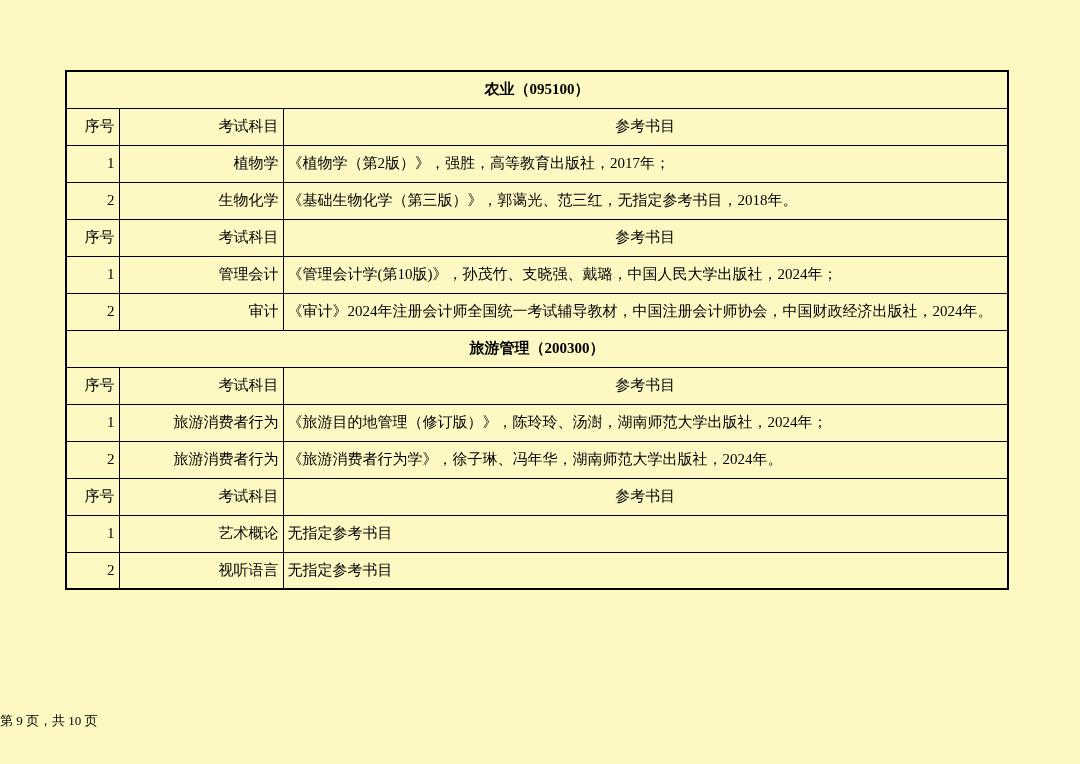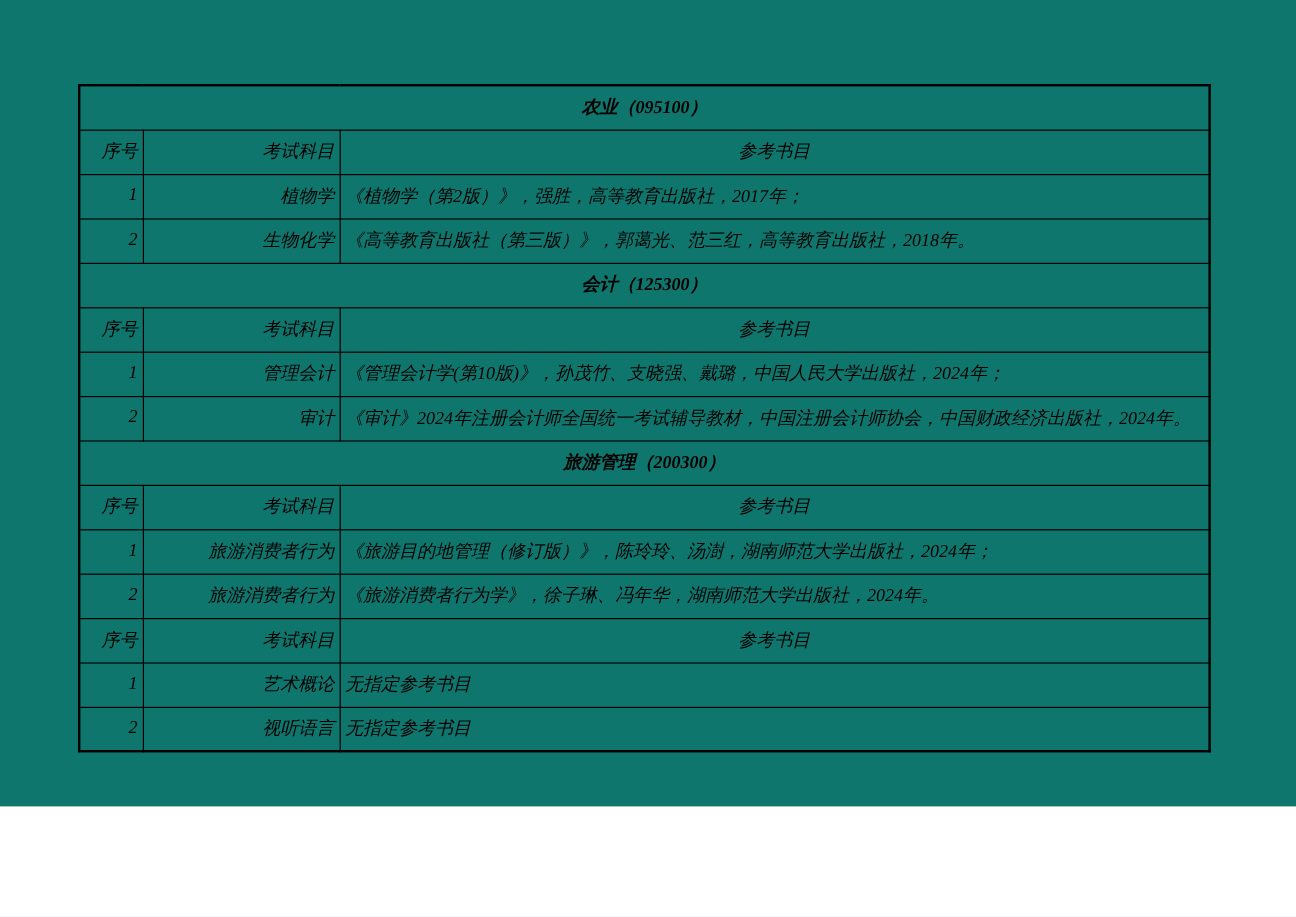--- a/index.html
+++ b/index.html
@@ -7,24 +7,23 @@
     padding: 0;
     background: #ffffff;
     width: 1080px;
     height: 764px;
     font-family: "Liberation Serif", "DejaVu Serif", serif;
     color: #000000;
   }
   .page {
     position: relative;
     width: 1080px;
-    height: 672px;
-    background: #0f766e;
+    height: 764px;
+    background: #fef9c3;
     overflow: hidden;
-    font-style: italic;
   }
   table.booklist {
     position: absolute;
     left: 65px;
     top: 70px;
     width: 944px;
     border-collapse: collapse;
     table-layout: fixed;
     border: 2px solid #000000;
     font-size: 15px;
@@ -83,26 +82,23 @@
         <td class="c3 center">参考书目</td>
       </tr>
       <tr>
         <td class="c1">1</td>
         <td class="c2">植物学</td>
         <td class="c3">《植物学（第2版）》，强胜，高等教育出版社，2017年；</td>
       </tr>
       <tr>
         <td class="c1">2</td>
         <td class="c2">生物化学</td>
-        <td class="c3">《高等教育出版社（第三版）》，郭蔼光、范三红，高等教育出版社，2018年。</td>
+        <td class="c3">《基础生物化学（第三版）》，郭蔼光、范三红，无指定参考书目，2018年。</td>
       </tr>
 
-      <tr>
-        <td colspan="3" class="title-cell">会计（125300）</td>
-      </tr>
       <tr>
         <td class="c1">序号</td>
         <td class="c2">考试科目</td>
         <td class="c3 center">参考书目</td>
       </tr>
       <tr>
         <td class="c1">1</td>
         <td class="c2">管理会计</td>
         <td class="c3">《管理会计学(第10版)》，孙茂竹、支晓强、戴璐，中国人民大学出版社，2024年；</td>
       </tr>

